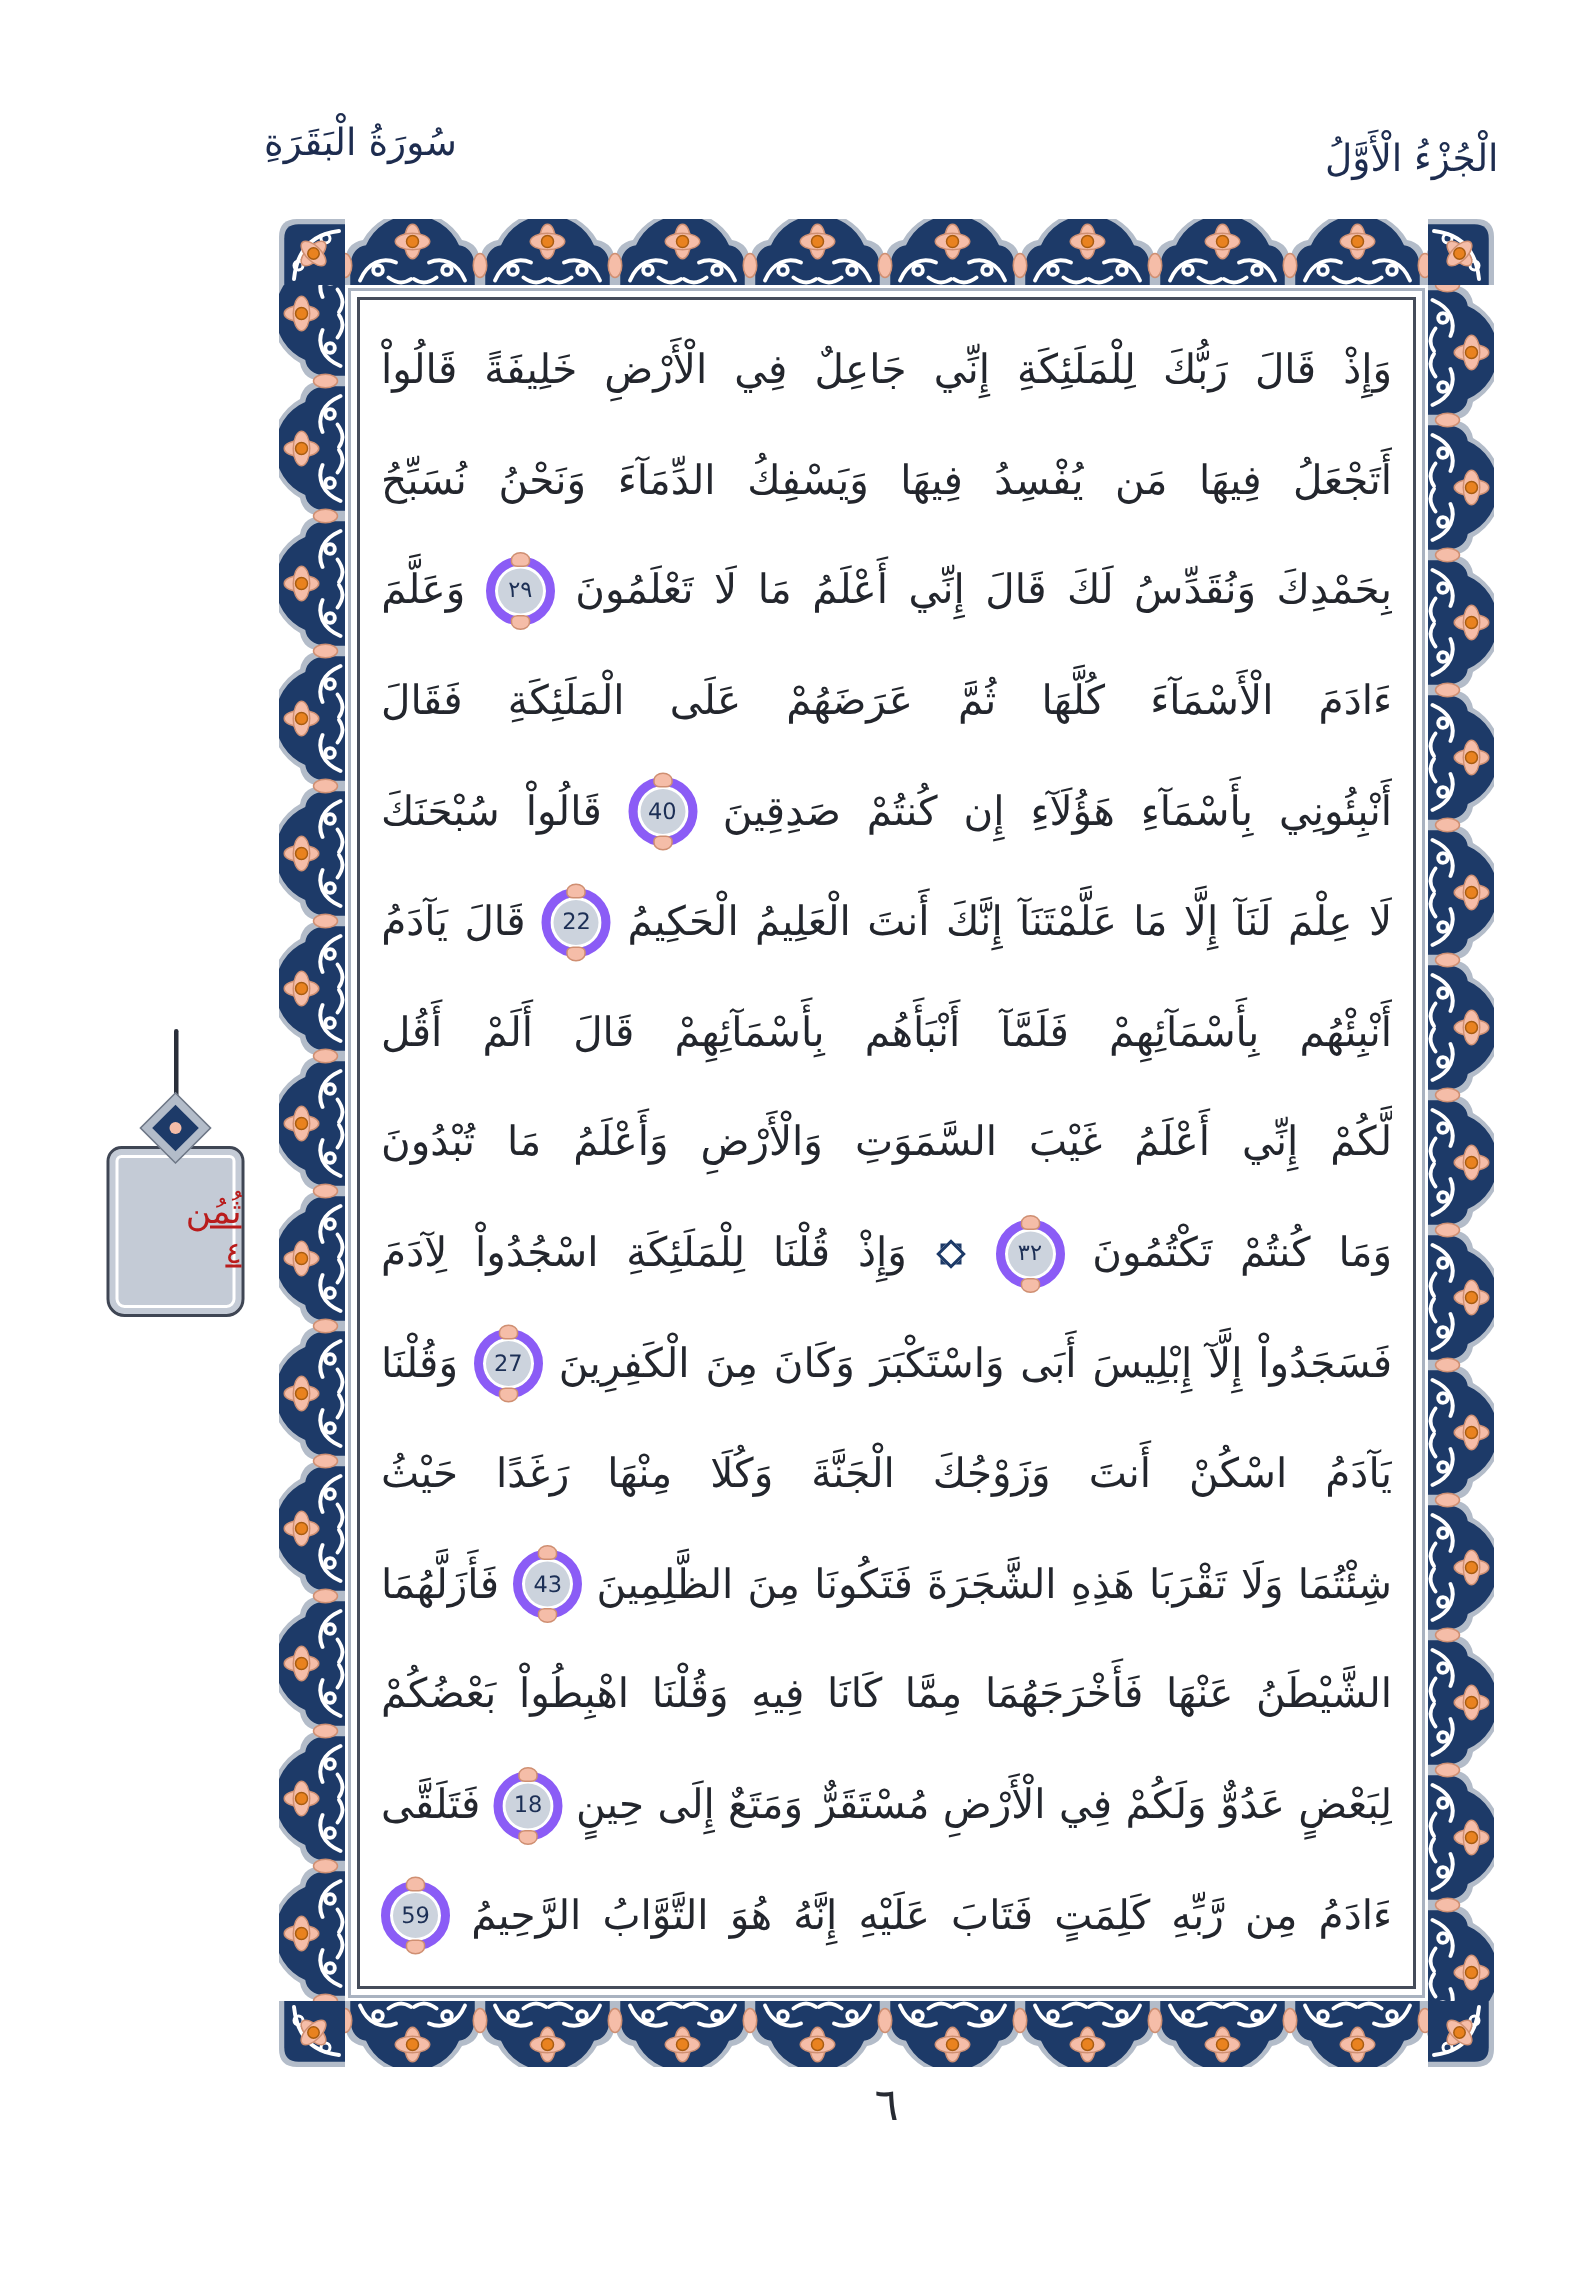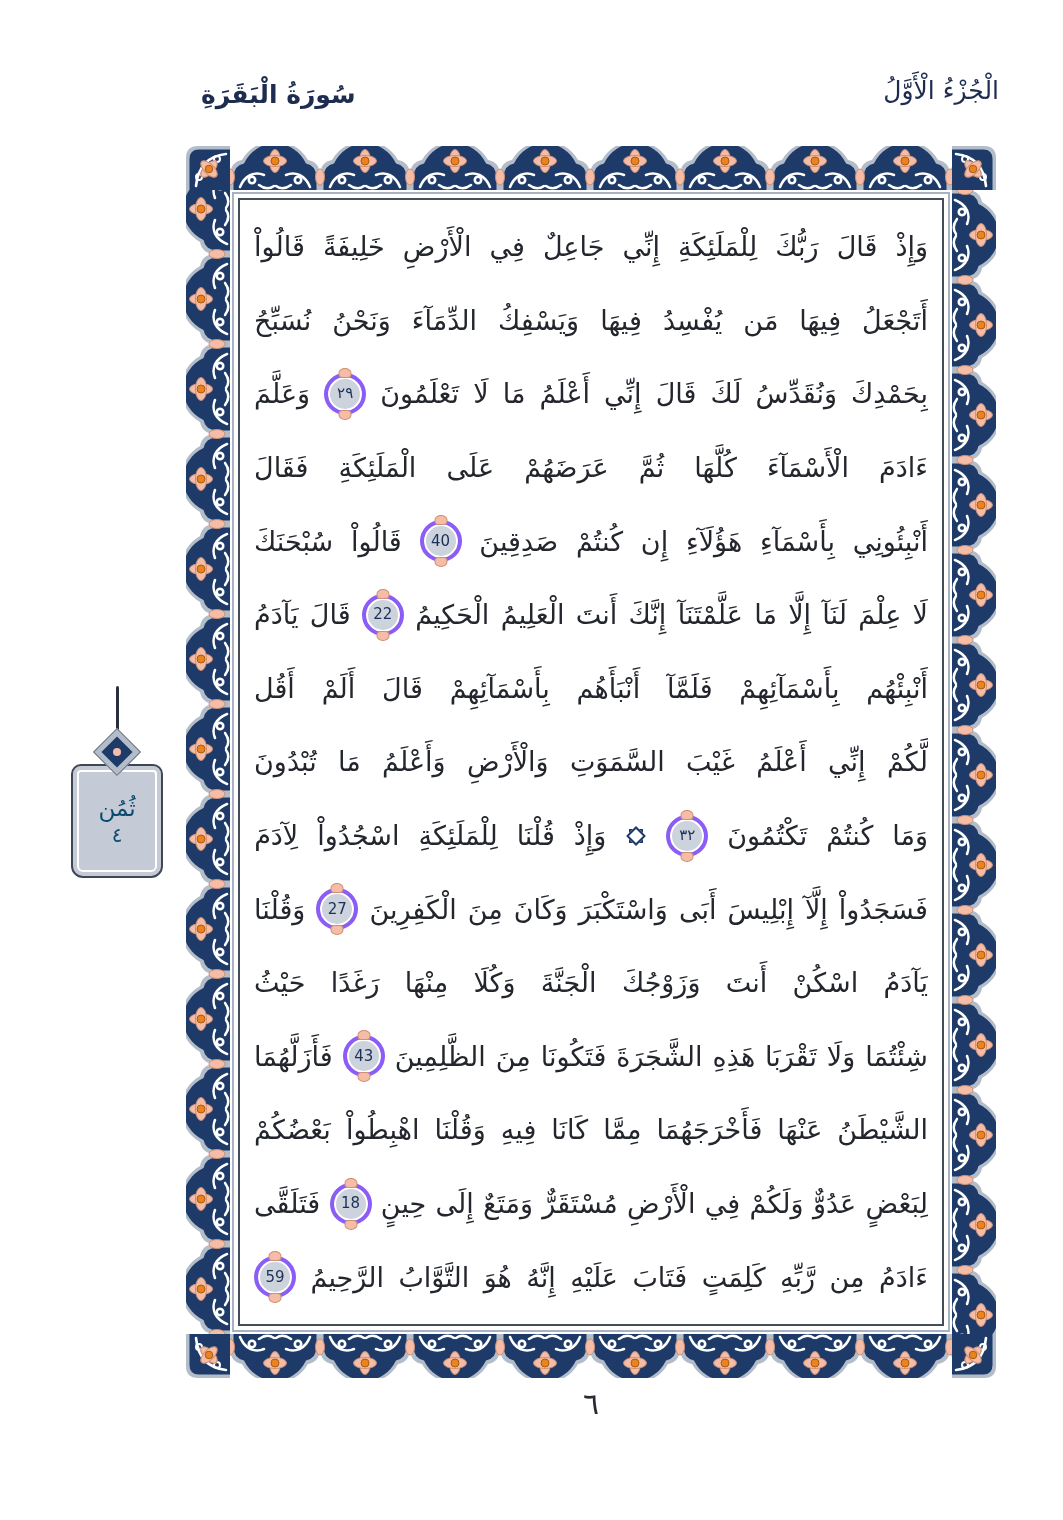--- a/index.html
+++ b/index.html
@@ -1,22 +1,22 @@
 <!DOCTYPE html>
 <html lang="ar"><head>
 <meta charset="utf-8">
 <style>
   html,body{margin:0;padding:0;background:#ffffff;}
   .page{position:relative;width:1063px;height:1520px;background:#ffffff;margin:0 auto;
         font-family:"DejaVu Sans",sans-serif;overflow:hidden;}
 
   
   .hdr{position:absolute;direction:rtl;font-size:25px;color:#1d2c4f;white-space:nowrap;}
-  .hdr-left{left:201px;top:80px;font-weight:bold;}
-  .hdr-right{right:64px;top:76px;}
+  .hdr-left{left:176px;top:80px;}
+  .hdr-right{right:64px;top:91px;}
 
   
   .frame{position:absolute;left:186px;top:146px;width:810px;height:1232px;}
   .frame svg{position:absolute;display:block;}
   .strip-top{left:44px;top:0;}
   .strip-bottom{left:44px;bottom:0;}
   .strip-left{left:0;top:44px;}
   .strip-right{right:0;top:44px;}
   .cnr{width:44px;height:44px;}
   .cnr-tl{left:0;top:0;} .cnr-tr{right:0;top:0;}
@@ -25,21 +25,21 @@
   .line-dark{position:absolute;inset:52px;border:2px solid #454c5a;}
 
   
   .text-area{position:absolute;inset:60px;display:flex;flex-direction:column;padding:4px 8px;box-sizing:border-box;}
   .qline{flex:1;display:flex;direction:rtl;justify-content:space-between;align-items:center;
          overflow:hidden;font-size:27px;color:#23262d;}
   .w{white-space:nowrap;}
 
   
   .ayah{position:relative;flex:0 0 auto;width:34px;height:34px;border-radius:50%;
-        background:#ccd3dd;border:4px solid #8b5cf6;color:#1c2f55;
+        background:#ccd3dd;border:6px solid #8b5cf6;color:#1c2f55;
         display:inline-flex;align-items:center;justify-content:center;
         font-size:15px;line-height:1;box-shadow:inset 0 0 0 2px #ffffff;}
   .ayah::before{content:'';position:absolute;top:-9px;left:50%;transform:translateX(-50%);
         width:11px;height:8px;background:#f5bda8;border:1px solid #cf8f72;
         border-radius:50% 50% 35% 35%;}
   .ayah::after{content:'';position:absolute;bottom:-9px;left:50%;transform:translateX(-50%);
         width:11px;height:8px;background:#f5bda8;border:1px solid #cf8f72;
         border-radius:35% 35% 50% 50%;}
 
   
@@ -52,22 +52,22 @@
           flex-direction:column;align-items:center;}
   .marker .stem{width:3px;height:46px;background:#2a2f3a;border-radius:2px;}
   .marker .crest{position:relative;width:40px;height:40px;margin-bottom:-8px;}
   .marker .crest .d1{position:absolute;inset:3px;background:#b3bcc9;transform:rotate(45deg);
           border:1px solid #6e7786;}
   .marker .crest .d2{position:absolute;inset:9px;background:#1d3a68;transform:rotate(45deg);}
   .marker .crest .d3{position:absolute;inset:16px;background:#f5bda8;border-radius:50%;}
   .marker .body{width:92px;height:114px;background:#c4cbd6;border:2px solid #3f4654;
           border-radius:10px 10px 12px 12px;box-sizing:border-box;
           box-shadow:inset 0 0 0 4px #c4cbd6, inset 0 0 0 6px #ffffff;
-          display:flex;flex-direction:column;align-items:center;justify-content:center;
-          color:#0c4a6e;direction:rtl;}
+          display:flex;flex-direction:column;justify-content:center;
+          color:#b91c1c;direction:rtl;text-decoration:underline;}
   .marker .body .lbl{font-size:23px;line-height:1.2;}
   .marker .body .val{font-size:20px;line-height:1.2;}
 
   
   .pagenum{position:absolute;left:186px;top:1386px;width:810px;text-align:center;
            font-size:30px;color:#272b33;}
 </style>
 </head>
 <body>
 

